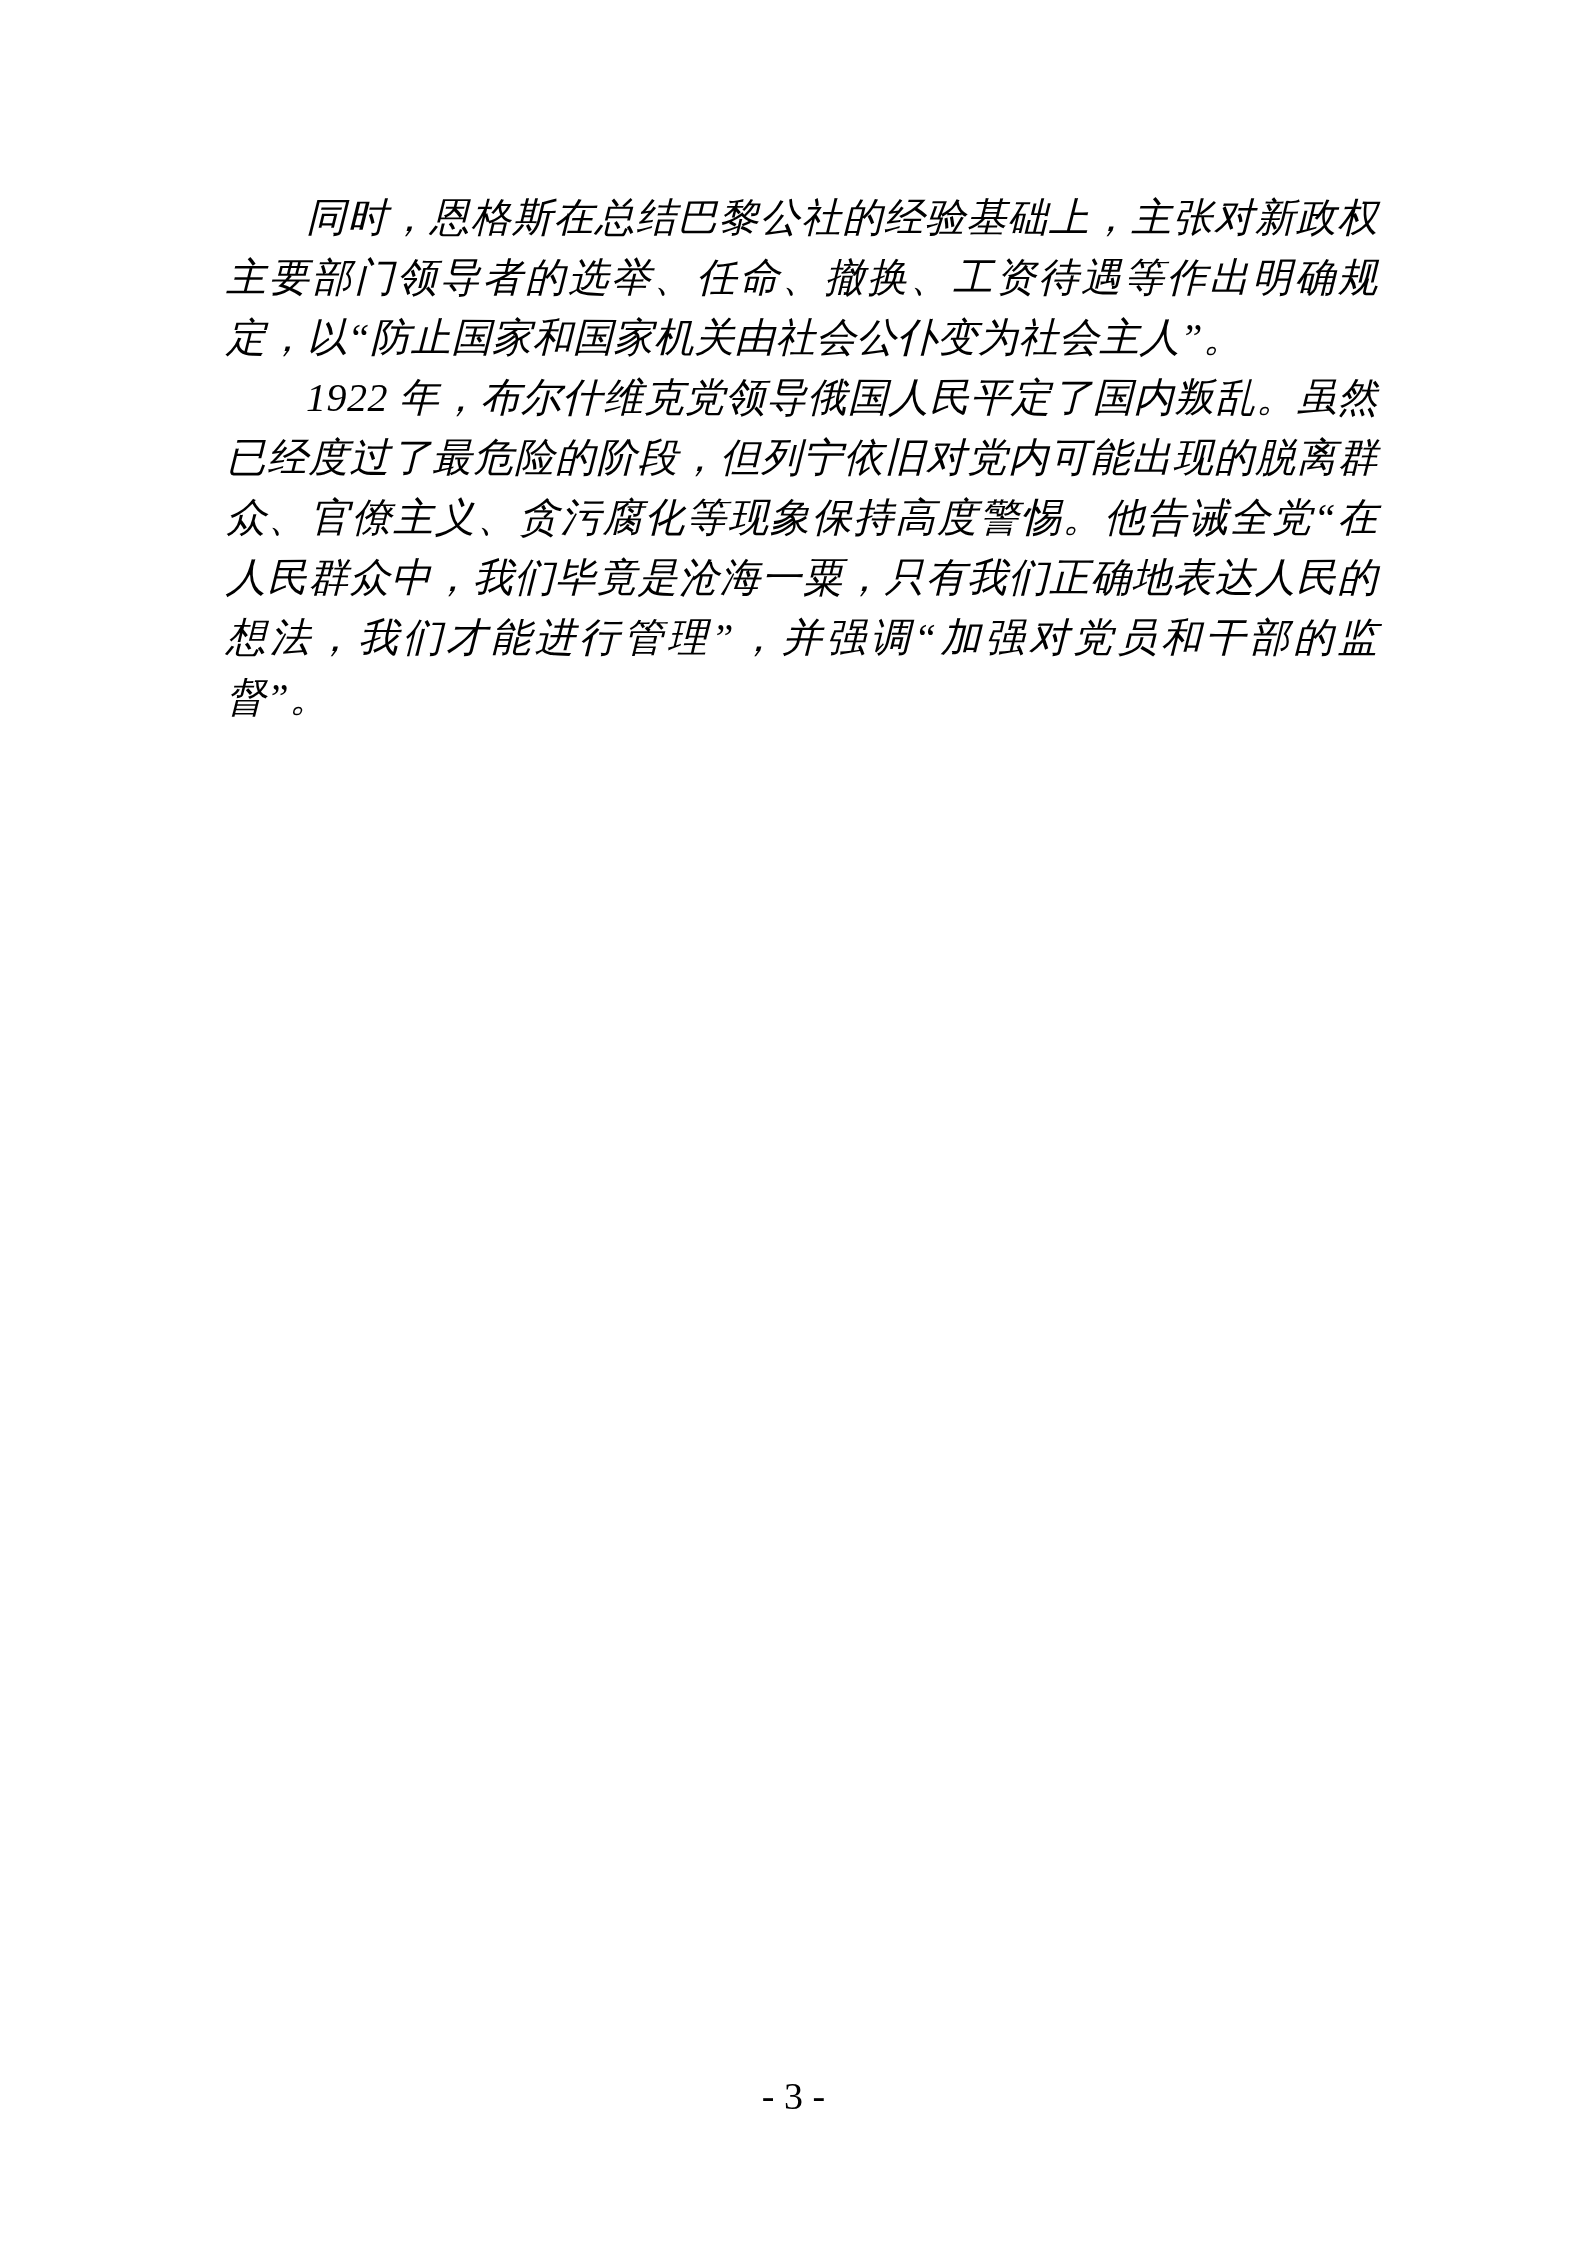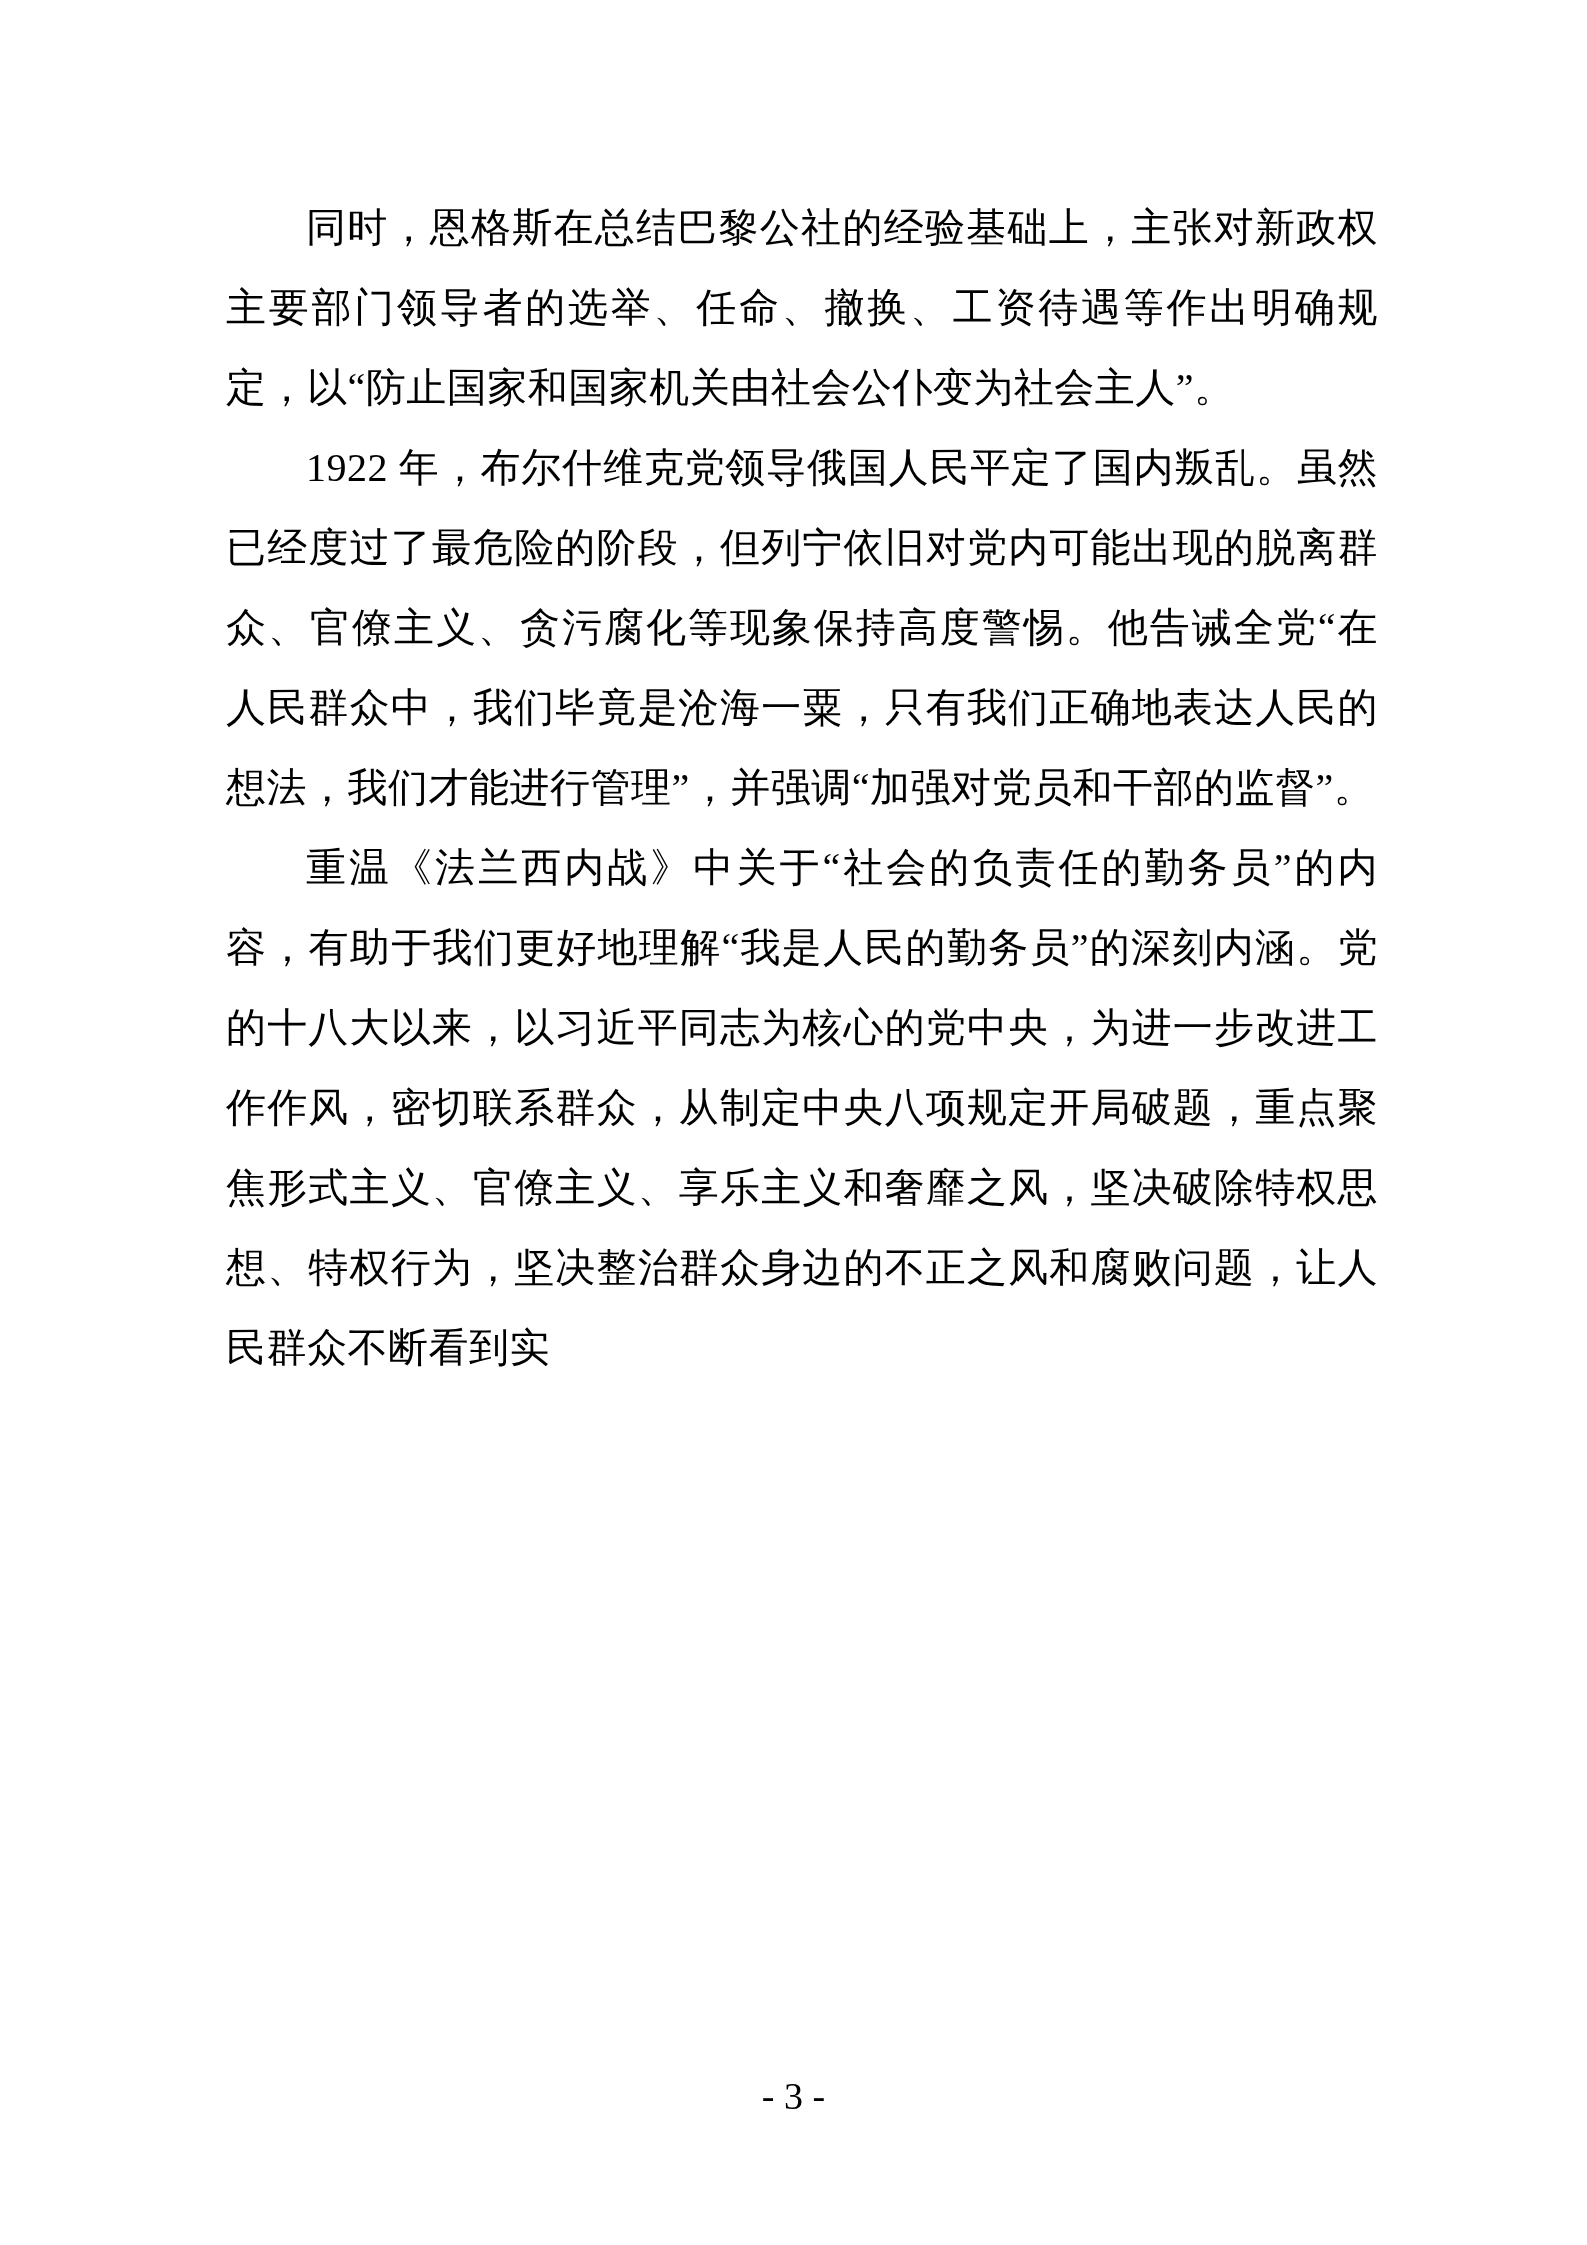--- a/index.html
+++ b/index.html
@@ -15,24 +15,25 @@
     overflow: hidden;
     font-family: "Liberation Serif", "DejaVu Serif", serif;
     color: #000000;
   }
   .text-block {
     position: absolute;
     left: 226px;
     top: 188px;
     width: 1152px;
     font-size: 40px;
-    line-height: 80px;
+    line-height: 60px;
     text-align: justify;
     text-justify: inter-character;
     word-break: break-all;
+    font-style: italic;
   }
   .para {
     margin: 0;
     text-indent: 2em;
     letter-spacing: 0.5px;
   }
   .page-number {
     position: absolute;
     left: 0;
     right: 0;
@@ -43,16 +44,15 @@
     color: #000000;
   }
 </style>
 </head>
 <body>
 
 <div class="page">
   <div class="text-block">
     <p class="para">同时，恩格斯在总结巴黎公社的经验基础上，主张对新政权主要部门领导者的选举、任命、撤换、工资待遇等作出明确规定，以“防止国家和国家机关由社会公仆变为社会主人”。</p>
     <p class="para">1922 年，布尔什维克党领导俄国人民平定了国内叛乱。虽然已经度过了最危险的阶段，但列宁依旧对党内可能出现的脱离群众、官僚主义、贪污腐化等现象保持高度警惕。他告诫全党“在人民群众中，我们毕竟是沧海一粟，只有我们正确地表达人民的想法，我们才能进行管理”，并强调“加强对党员和干部的监督”。</p>
-    <p class="para">重温《法兰西内战》中关于“社会的负责任的勤务员”的内容，有助于我们更好地理解“我是人民的勤务员”的深刻内涵。党的十八大以来，以习近平同志为核心的党中央，为进一步改进工作作风，密切联系群众，从制定中央八项规定开局破题，重点聚焦形式主义、官僚主义、享乐主义和奢靡之风，坚决破除特权思想、特权行为，坚决整治群众身边的不正之风和腐败问题，让人民群众不断看到实</p>
   </div>
   <div class="page-number">- 3 -</div>
 </div>
 
 </body></html>

